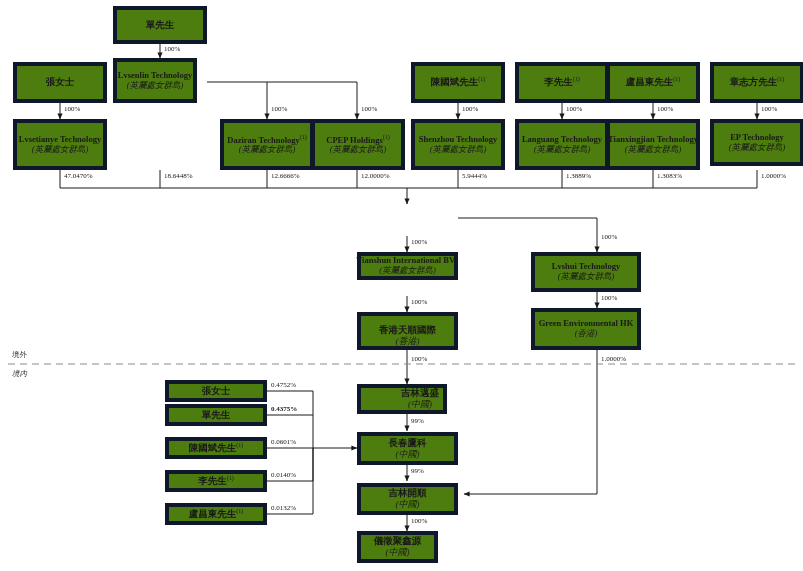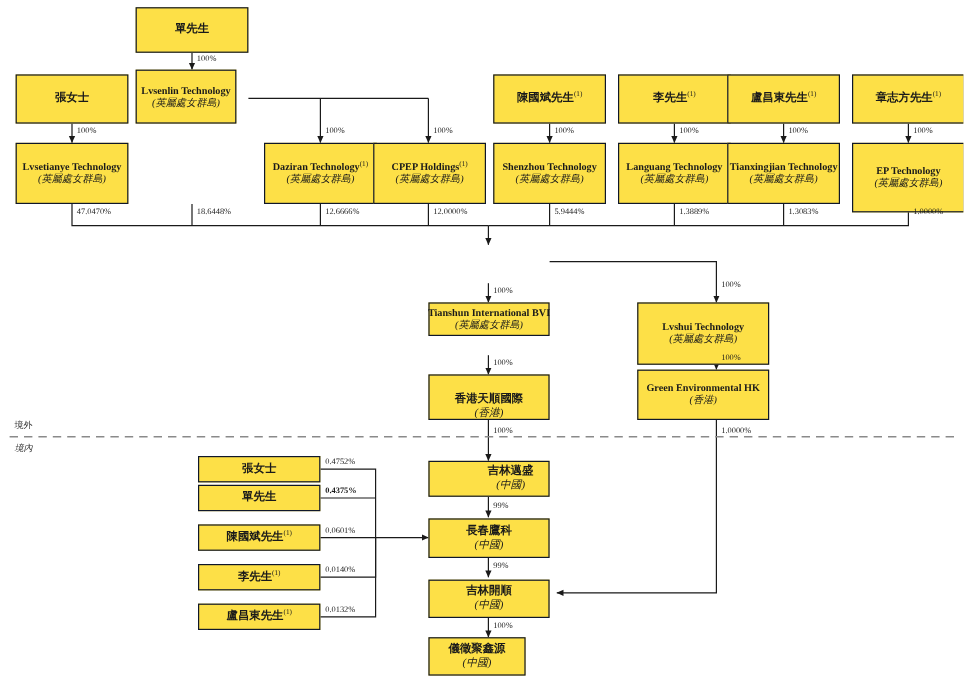--- a/index.html
+++ b/index.html
@@ -21,22 +21,22 @@
     position: absolute;
     left: 0;
     top: 0;
     width: 803px;
     height: 571px;
     pointer-events: none;
   }
   .node {
     position: absolute;
     box-sizing: border-box;
-    border: 1px solid #0f172a;
-    background: #fde047;
+    border: 4px solid #0f172a;
+    background: #4d7c0f;
     display: flex;
     flex-direction: column;
     align-items: center;
     justify-content: center;
     text-align: center;
     line-height: 1.15;
     color: #1a1a1a;
   }
   .node .ln {
     display: block;
@@ -192,35 +192,35 @@
     <span class="ln juris">(英屬處女群島)</span>
   </div>
   <div class="node" style="left:515px; top:119px; width:94px; height:51px;">
     <span class="ln en">Languang Technology</span>
     <span class="ln juris">(英屬處女群島)</span>
   </div>
   <div class="node" style="left:606px; top:119px; width:94px; height:51px;">
     <span class="ln en">Tianxingjian Technology</span>
     <span class="ln juris">(英屬處女群島)</span>
   </div>
-  <div class="node" style="left:710px; top:119px; width:94px; height:58px;">
+  <div class="node" style="left:710px; top:119px; width:94px; height:47px;">
     <span class="ln en">EP Technology</span>
     <span class="ln juris">(英屬處女群島)</span>
   </div>
 
   <div class="node" style="left:357px; top:252px; width:101px; height:28px;">
     <span class="ln en">Tianshun International BVI</span>
     <span class="ln juris">(英屬處女群島)</span>
   </div>
   <div class="node" style="left:357px; top:312px; width:101px; height:38px;justify-content:flex-end;">
     <span class="ln cn">香港天順國際</span>
     <span class="ln juris-cn">(香港)</span>
   </div>
 
-  <div class="node" style="left:531px; top:252px; width:110px; height:52px;">
+  <div class="node" style="left:531px; top:252px; width:110px; height:40px;">
     <span class="ln en">Lvshui Technology</span>
     <span class="ln juris">(英屬處女群島)</span>
   </div>
   <div class="node" style="left:531px; top:308px; width:110px; height:42px;">
     <span class="ln en">Green Environmental HK</span>
     <span class="ln juris">(香港)</span>
   </div>
 
   <div class="node" style="left:165px; top:380px; width:102px; height:22px;">
     <span class="ln cn">張女士</span>
@@ -231,21 +231,21 @@
   <div class="node" style="left:165px; top:437px; width:102px; height:22px;">
     <span class="ln cn"><span>陳國斌先生</span><sup>(1)</sup></span>
   </div>
   <div class="node" style="left:165px; top:470px; width:102px; height:22px;">
     <span class="ln cn"><span>李先生</span><sup>(1)</sup></span>
   </div>
   <div class="node" style="left:165px; top:503px; width:102px; height:22px;">
     <span class="ln cn"><span>盧昌東先生</span><sup>(1)</sup></span>
   </div>
 
-  <div class="node" style="left:357px; top:384px; width:101px; height:30px;padding-left:36px;">
+  <div class="node" style="left:357px; top:384px; width:90px; height:30px;padding-left:36px;">
     <span class="ln cn">吉林邁盛</span>
     <span class="ln juris-cn">(中國)</span>
   </div>
   <div class="node" style="left:357px; top:432px; width:101px; height:33px;">
     <span class="ln cn">長春鷹科</span>
     <span class="ln juris-cn">(中國)</span>
   </div>
   <div class="node" style="left:357px; top:483px; width:101px; height:32px;">
     <span class="ln cn">吉林開順</span>
     <span class="ln juris-cn">(中國)</span>

